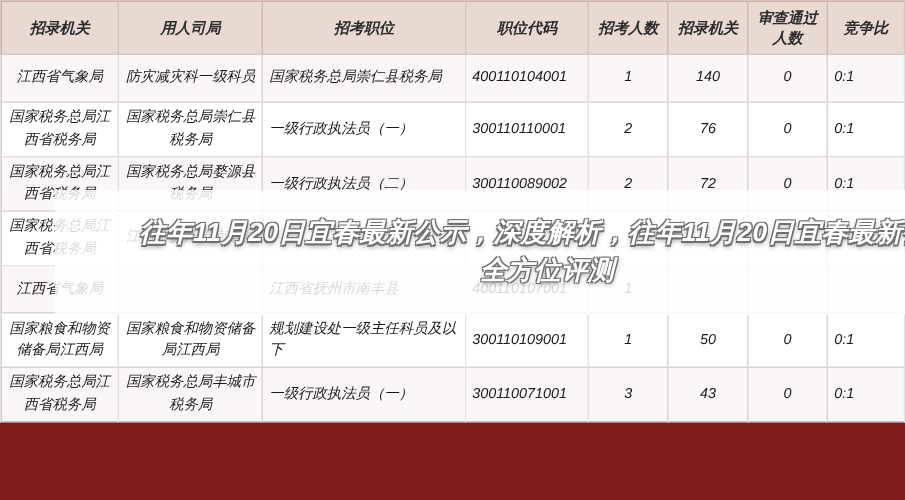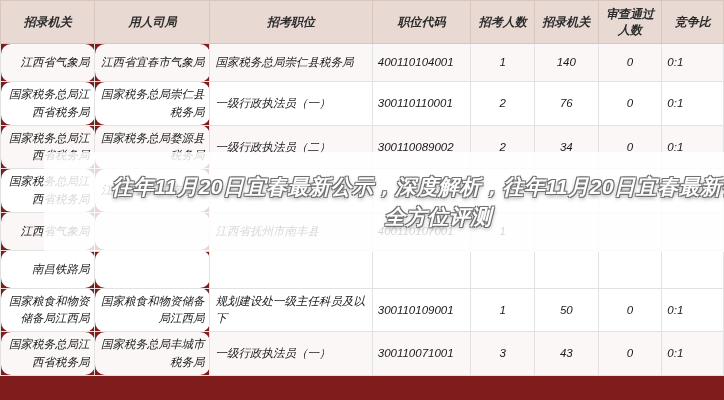--- a/index.html
+++ b/index.html
@@ -35,21 +35,21 @@
     font-size: 12px;
     line-height: 1.35;
   }
   table.recruit td {
     border: 1px solid #e2e2e2;
     padding: 4px 5px;
     vertical-align: middle;
     line-height: 1.5;
     height: 38px;
   }
-  td.c-org, td.c-dept { text-align: right; border-radius: 10px; }
+  td.c-org, td.c-dept { text-align: center; }
   td.c-post { text-align: left; }
   td.c-code { text-align: left; padding-left: 8px; margin-top: 17px; }
   td.c-num, td.c-wait, td.c-pass { text-align: center; }
   td.c-ratio { text-align: left; }
   tr.alt td { background: #fbf7f6; }
   tr.norm td { background: #ffffff; }
 
   
   col.w-org   { width: 92px; }
   col.w-dept  { width: 112px; }
@@ -116,21 +116,21 @@
         <th>职位代码</th>
         <th>招考人数</th>
         <th>招录机关</th>
         <th>审查通过人数</th>
         <th>竞争比</th>
       </tr>
     </thead>
     <tbody>
       <tr class="alt">
         <td class="c-org">江西省气象局</td>
-        <td class="c-dept">江西省宜春市气象局</td>
+        <td class="c-dept">防灾减灾科一级科员</td>
         <td class="c-post">国家税务总局崇仁县税务局</td>
         <td class="c-code">400110104001</td>
         <td class="c-num">1</td>
         <td class="c-wait">140</td>
         <td class="c-pass">0</td>
         <td class="c-ratio">0:1</td>
       </tr>
       <tr class="norm">
         <td class="c-org">国家税务总局江西省税务局</td>
         <td class="c-dept">国家税务总局崇仁县税务局</td>
@@ -140,21 +140,21 @@
         <td class="c-wait">76</td>
         <td class="c-pass">0</td>
         <td class="c-ratio">0:1</td>
       </tr>
       <tr class="alt">
         <td class="c-org">国家税务总局江西省税务局</td>
         <td class="c-dept">国家税务总局婺源县税务局</td>
         <td class="c-post">一级行政执法员（二）</td>
         <td class="c-code">300110089002</td>
         <td class="c-num">2</td>
-        <td class="c-wait">34</td>
+        <td class="c-wait">72</td>
         <td class="c-pass">0</td>
         <td class="c-ratio">0:1</td>
       </tr>
       <tr class="norm">
         <td class="c-org">国家税务总局江西省税务局</td>
         <td class="c-dept">江西省抚州市南丰县</td>
         <td class="c-post"></td>
         <td class="c-code"></td>
         <td class="c-num"></td>
         <td class="c-wait"></td>
@@ -165,30 +165,20 @@
         <td class="c-org">江西省气象局</td>
         <td class="c-dept"></td>
         <td class="c-post">江西省抚州市南丰县</td>
         <td class="c-code">400110107001</td>
         <td class="c-num">1</td>
         <td class="c-wait"></td>
         <td class="c-pass"></td>
         <td class="c-ratio"></td>
       </tr>
       <tr class="norm">
-        <td class="c-org">南昌铁路局</td>
-        <td class="c-dept"></td>
-        <td class="c-post"></td>
-        <td class="c-code"></td>
-        <td class="c-num"></td>
-        <td class="c-wait"></td>
-        <td class="c-pass"></td>
-        <td class="c-ratio"></td>
-      </tr>
-      <tr class="norm">
         <td class="c-org">国家粮食和物资储备局江西局</td>
         <td class="c-dept">国家粮食和物资储备局江西局</td>
         <td class="c-post">规划建设处一级主任科员及以下</td>
         <td class="c-code">300110109001</td>
         <td class="c-num">1</td>
         <td class="c-wait">50</td>
         <td class="c-pass">0</td>
         <td class="c-ratio">0:1</td>
       </tr>
       <tr class="alt">

